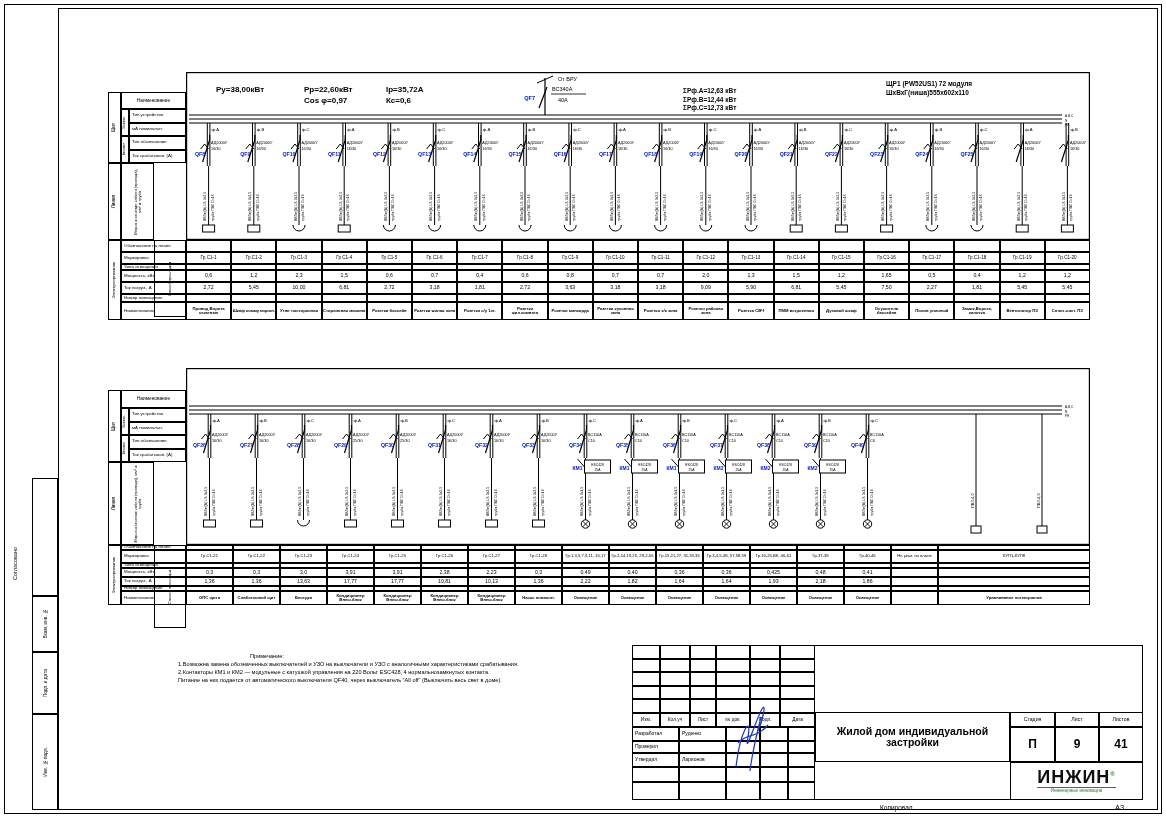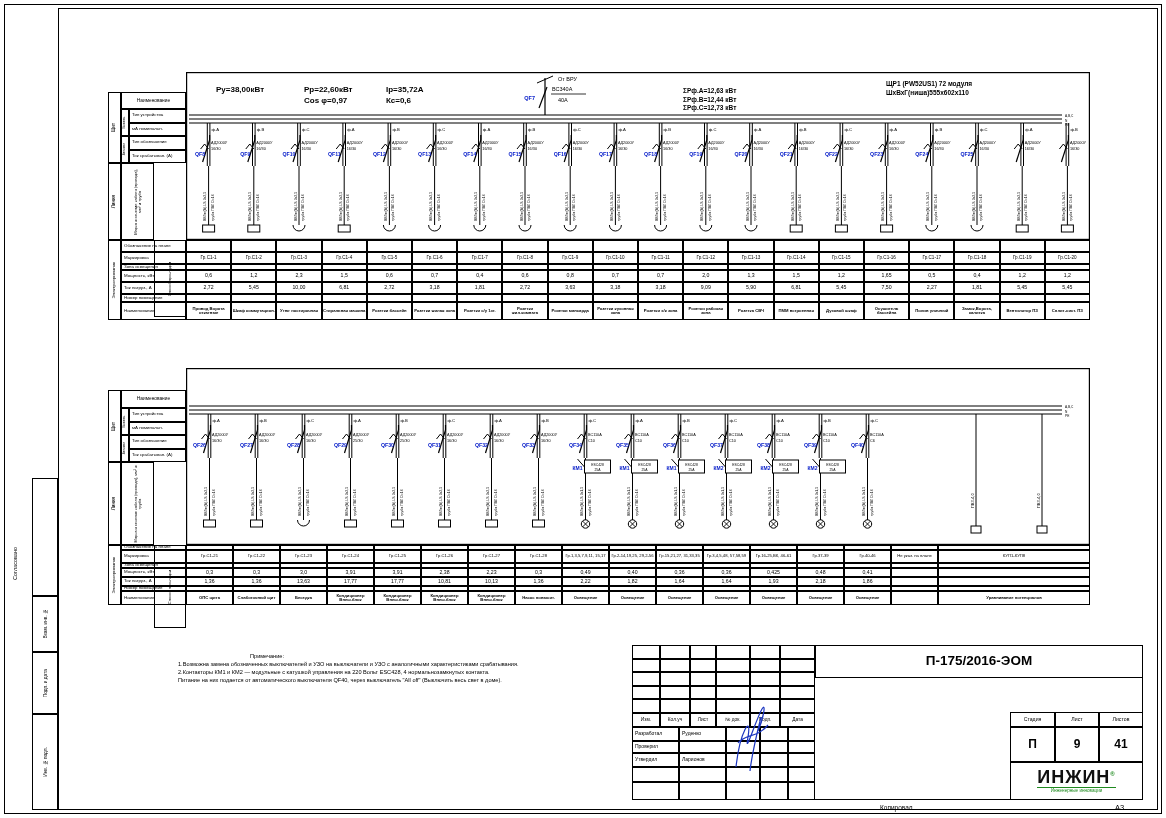--- a/index.html
+++ b/index.html
@@ -1082,21 +1082,23 @@
         <div class="c lab" style="left: 0px; top: 137px; width: 47px; height: 18px; font-size: 5px;"></div>
         <div class="c lab" style="left: 47px; top: 137px; width: 47px; height: 18px; font-size: 5px;"></div>
         <div class="c lab" style="left: 94px; top: 137px; width: 34px; height: 18px; font-size: 5px;"></div>
         <div class="c lab" style="left: 128px; top: 137px; width: 28px; height: 18px; font-size: 5px;"></div>
         <div class="c lab" style="left: 156px; top: 137px; width: 27px; height: 18px; font-size: 5px;"></div>
       </div>
     <svg class="abs" style="left:96px;top:52px;" width="46" height="76" viewBox="0 0 46 76">
       <path d="M8,70 C12,34 24,16 20,40 C16,62 28,22 34,12 C38,5 36,20 30,34 M10,46 C18,36 28,42 40,28 M22,74 C24,56 28,40 33,20" stroke="#1a35c0" stroke-width="1.2" fill="none"></path>
     </svg>
 
-    <div class="c tb-big" style="left:183px;top:0;width:328px;height:33px;font-size:13.5px;">П-175/2016-ЭОМ</div>
+    <div class="c tb-big" style="left:183px;top:67px;width:195px;height:50px;font-size:10.5px;">
+      <span><span>Жилой дом индивидуальной</span><br><span>застройки</span></span>
+    </div>
     <div class="c" style="left:378px;top:67px;width:45px;height:15px;font-size:5.2px;">Стадия</div>
     <div class="c" style="left:423px;top:67px;width:44px;height:15px;font-size:5.2px;">Лист</div>
     <div class="c" style="left:467px;top:67px;width:44px;height:15px;font-size:5.2px;">Листов</div>
     <div class="c tb-big" style="left:378px;top:82px;width:45px;height:35px;font-size:12px;">П</div>
     <div class="c tb-big" style="left:423px;top:82px;width:44px;height:35px;font-size:12px;">9</div>
     <div class="c tb-big" style="left:467px;top:82px;width:44px;height:35px;font-size:12px;">41</div>
     <div class="c" style="left:378px;top:117px;width:133px;height:38px;">
       <div>
         <div class="logo-main"><span>ИНЖИН</span><span class="logo-reg">®</span></div>
         <div class="logo-sub">Инженерные инновации</div>

